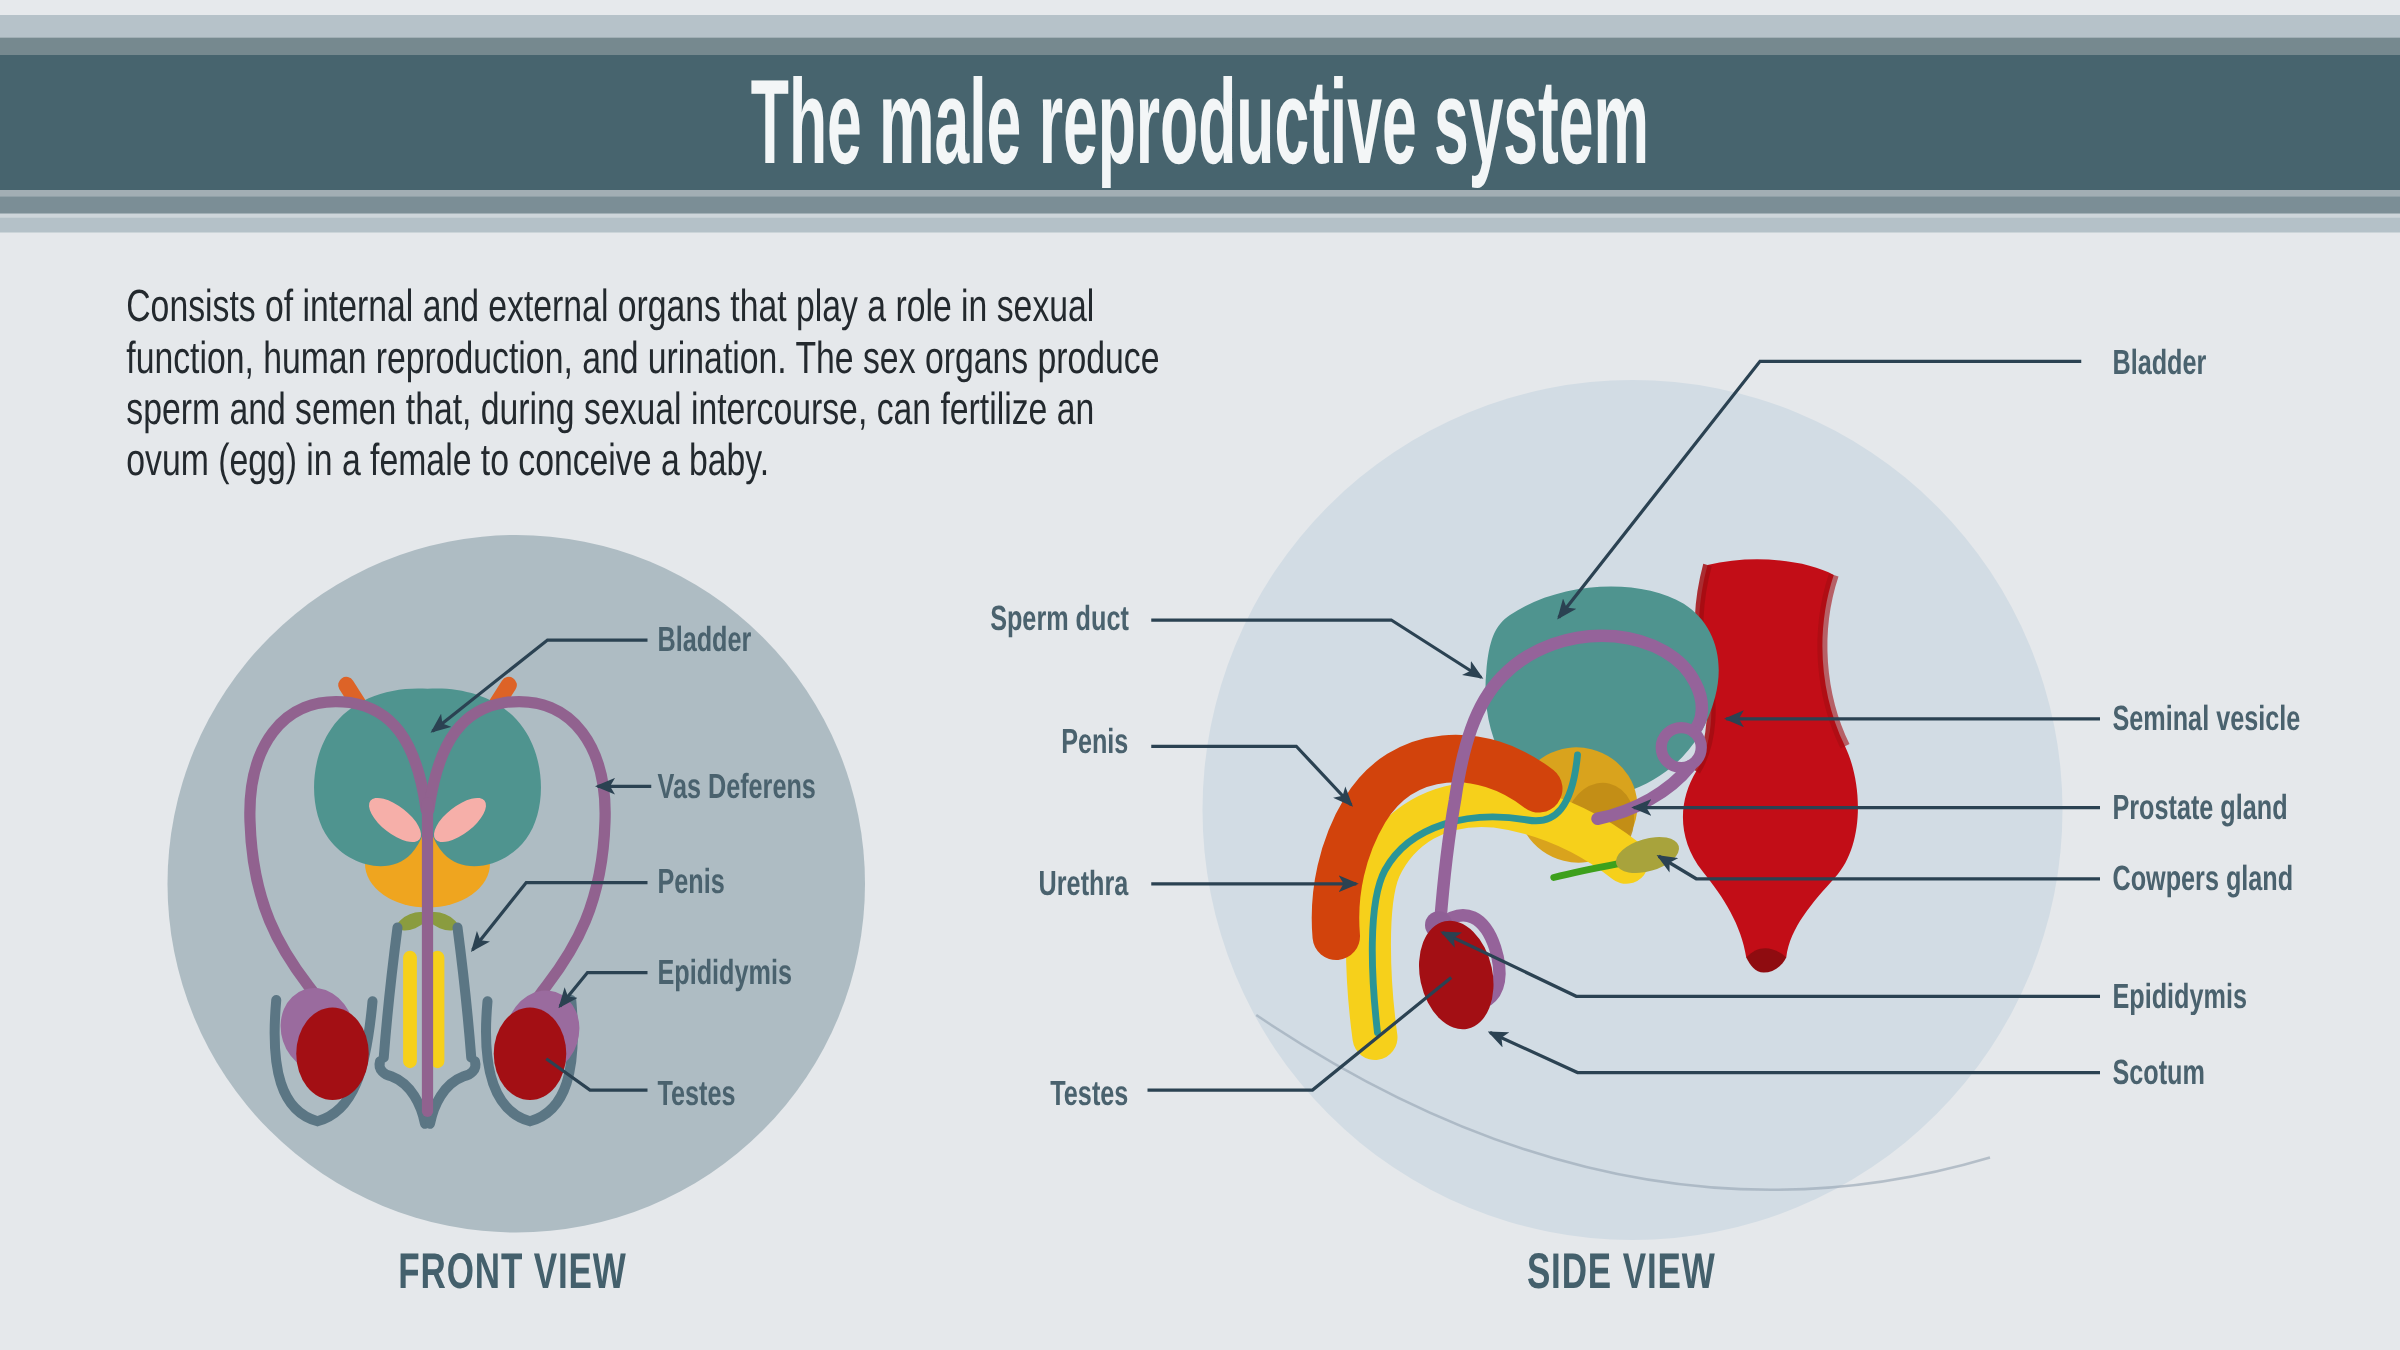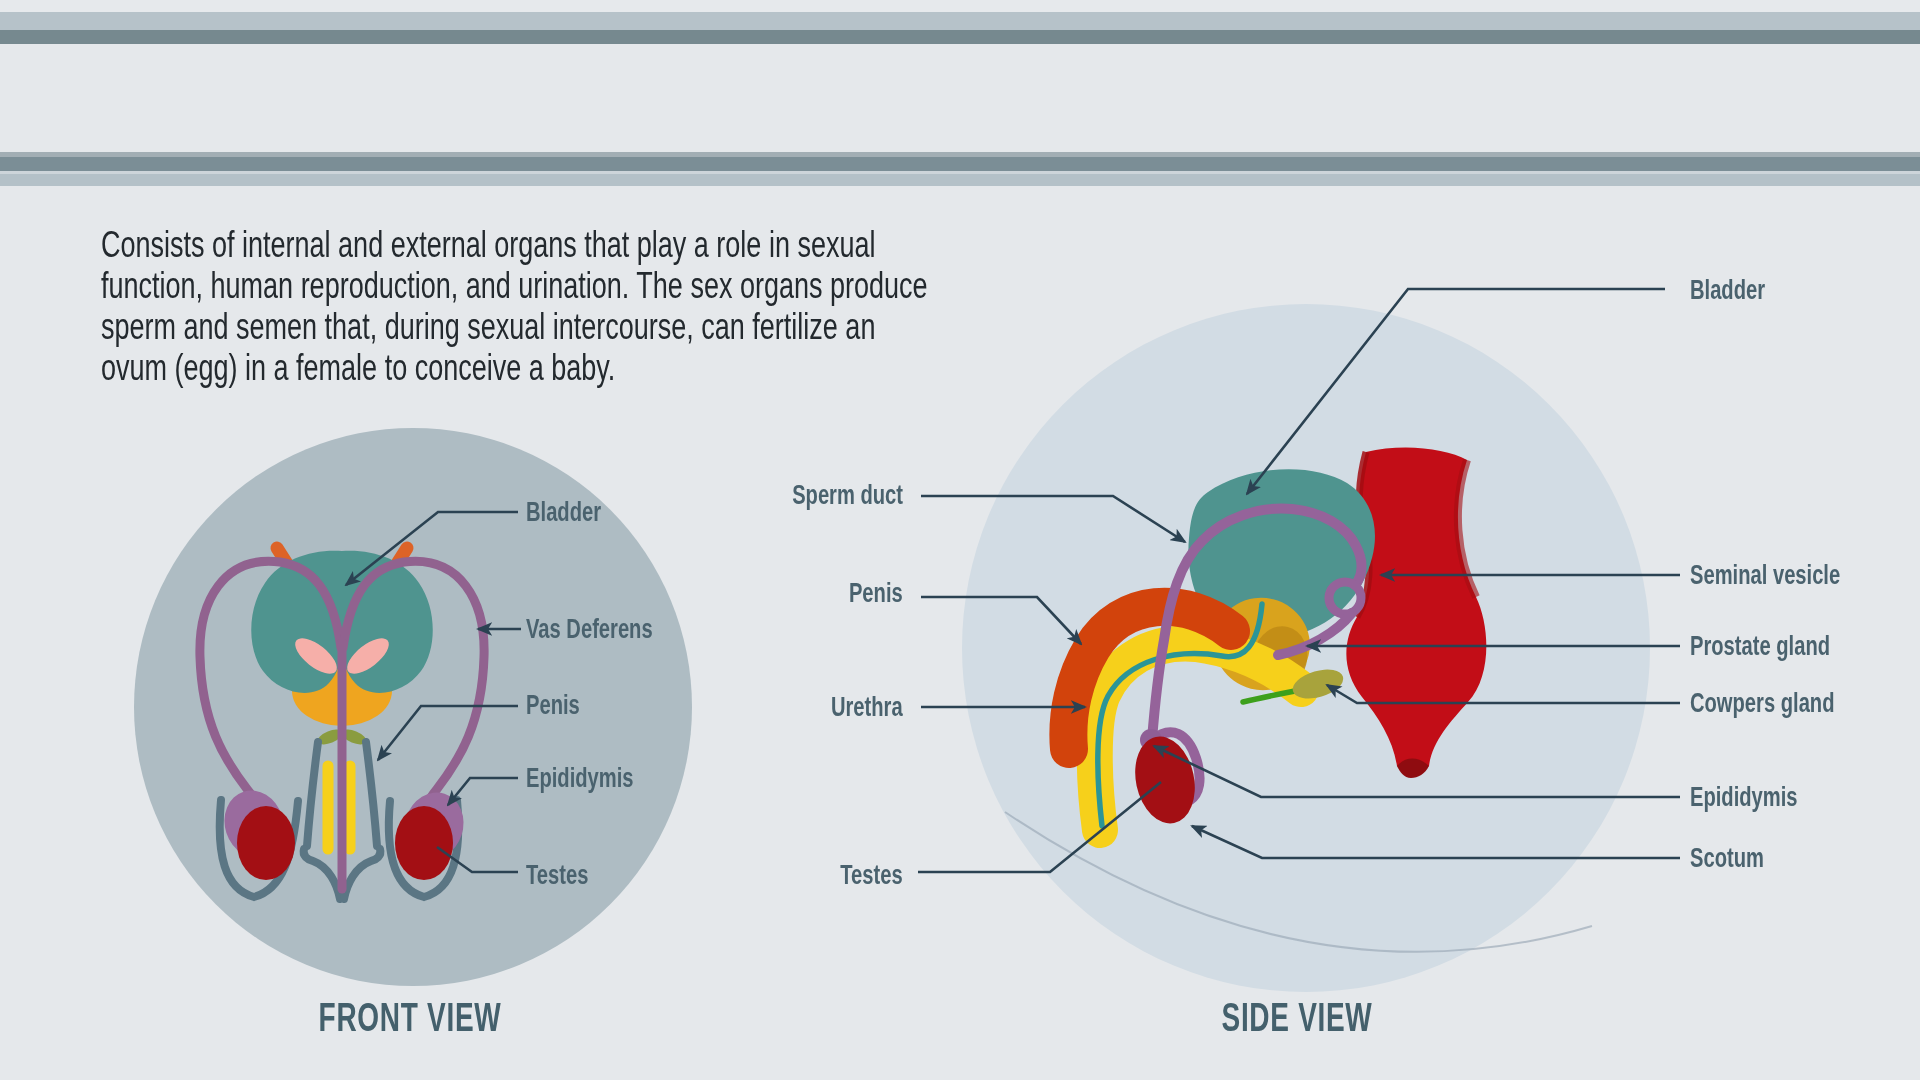--- a/index.html
+++ b/index.html
@@ -31,20 +31,23 @@
 </style>
 </head>
 <body>
 
 <div class="stage">
 
   <div class="stripe s1"></div>
   <div class="stripe s2"></div>
   <div class="stripe s3"></div>
 
+  <div class="titlebar">
+    <div class="title-text">The male reproductive system</div>
+  </div>
 
   <div class="stripe s4"></div>
   <div class="stripe s5"></div>
   <div class="stripe s6"></div>
   <div class="stripe s7"></div>
 
   <div class="intro">Consists of internal and external organs that play a role in sexual
 function, human reproduction, and urination. The sex organs produce
 sperm and semen that, during sexual intercourse, can fertilize an
 ovum (egg) in a female to conceive a baby.</div>

